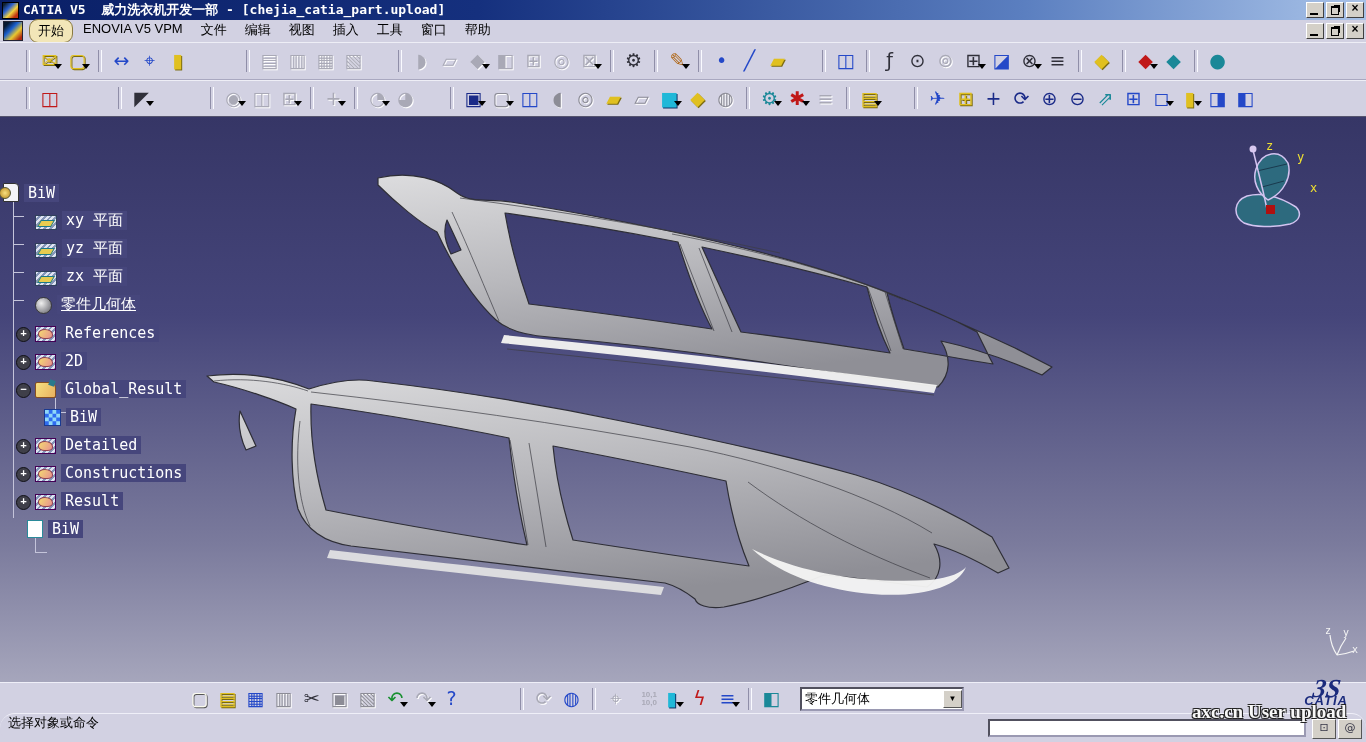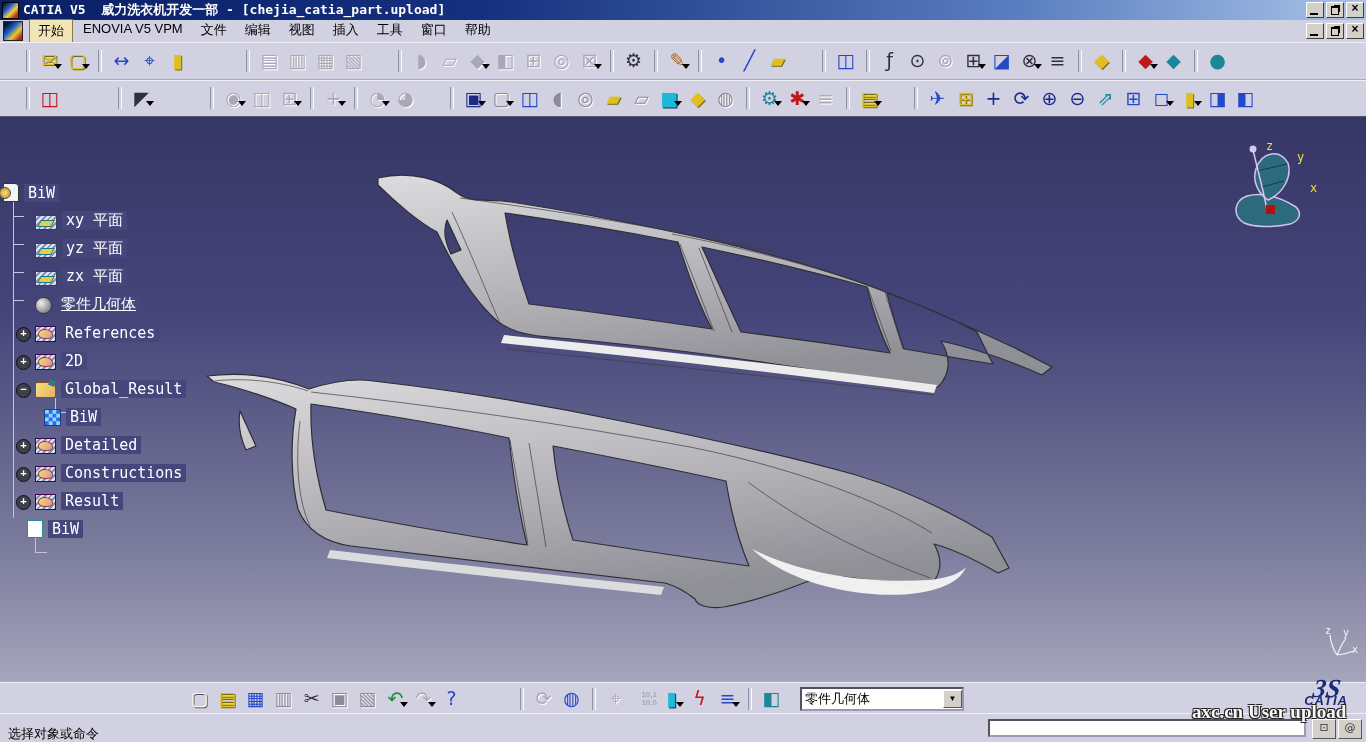--- a/index.html
+++ b/index.html
@@ -16,21 +16,21 @@
   .wb{width:16px;height:14px;background:#d4d0c8;border:1px solid;border-color:#fff #404040 #404040 #fff;
     position:relative;font:bold 10px "Liberation Sans",sans-serif;color:#000;text-align:center;line-height:12px;}
   .wb-min::after{content:"";position:absolute;left:3px;right:5px;bottom:2px;border-bottom:2px solid #000;}
   .wb-res::after{content:"";position:absolute;left:4px;top:3px;width:6px;height:6px;border:1px solid #000;border-top-width:2px;background:#d4d0c8;box-shadow:2px -2px 0 -1px #000;}
   .wb-cls::after{content:"×";font-size:12px;line-height:11px;display:block;}
   
   .menubar{position:absolute;left:0;top:20px;width:1366px;height:22px;background:#d2d1e2;
     display:flex;align-items:center;border-bottom:1px solid #b8b7cc;}
   .wbicon{width:18px;height:18px;margin:0 6px 0 3px;border:1px solid #223;
     background:linear-gradient(135deg,#081830 15%,#1a5fd0 40%,#e8c830 65%,#b02810 90%);}
-  .mi{font:13px "Liberation Sans",sans-serif;color:#000;padding:2px 8px;margin-right:2px;white-space:pre;}
+  .mi{font:13px "Liberation Sans",sans-serif;color:#000;padding:2px 8px;margin-right:2px;white-space:pre;border-radius:9px;}
   .mi.active{background:#f2e6b8;border:1px solid #8a7a40;}
   .menubar .winbtns{top:3px;}
   
   .toolbar{position:absolute;left:0;width:1366px;background:#d2d1e2;display:flex;align-items:center;
     border-bottom:1px solid #a9a8c0;box-shadow:inset 0 1px 0 #eeeef6;}
   .tb1{top:42px;height:37px;padding-left:20px;}
   .tb2{top:80px;height:36px;padding-left:20px;}
   .bottombar{top:682px;height:31px;padding-left:186px;position:absolute;left:0;width:1180px;background:#d2d1e2;
     display:flex;align-items:center;border-top:1px solid #efeff8;}
   .tbi{width:27px;height:28px;display:flex;align-items:center;justify-content:center;position:relative;
@@ -98,21 +98,21 @@
   .combo{margin-left:14px;width:160px;height:20px;background:#fff;border:2px inset #9a99b2;
     display:flex;align-items:center;position:relative;}
   .combo-val{flex:1;font:13px "Liberation Sans",sans-serif;padding-left:3px;white-space:pre;}
   .combo-btn{width:17px;height:16px;background:#d4d0c8;border:1px solid;border-color:#fff #555 #555 #fff;
     font-size:8px;text-align:center;line-height:16px;color:#000;}
   .dslogo{position:absolute;right:4px;top:678px;width:60px;height:32px;color:#1a2a7c;}
   .ds-mark{position:absolute;right:22px;top:-4px;font:bold italic 26px "Liberation Serif",serif;transform:skewX(-8deg);}
   .ds-brand{position:absolute;right:14px;bottom:2px;font:bold italic 13px "Liberation Sans",sans-serif;letter-spacing:1px;}
   
   .statusbar{position:absolute;left:0;top:713px;width:1366px;height:29px;background:#d2d1e2;
-    border-top:1px solid #efeff8;display:flex;align-items:flex-end;}
+    border-top:1px solid #efeff8;display:flex;align-items:flex-start;border-radius:15px;}
   .status-msg{font:13px "Liberation Sans",sans-serif;color:#000;padding-left:8px;flex:none;white-space:pre;}
   .power-input{position:absolute;left:988px;top:5px;width:318px;height:18px;border:2px inset #9a99b2;
     background:#fff;font:12px "Liberation Sans",sans-serif;padding:0 2px;box-sizing:border-box;}
   .sb-btn{position:absolute;top:5px;width:22px;height:18px;background:#d4d0c8;border:1px solid;
     border-color:#fff #555 #555 #fff;font:11px "DejaVu Sans",sans-serif;text-align:center;line-height:16px;color:#334;}
   .watermark{position:absolute;left:1192px;top:701px;font:bold 19px "Liberation Serif",serif;color:#f8f8f8;
     text-shadow:1px 1px 0 #222,-1px -1px 0 #222,1px -1px 0 #222,-1px 1px 0 #222;z-index:50;pointer-events:none;white-space:pre;}
 </style>
 </head>
 <body>

